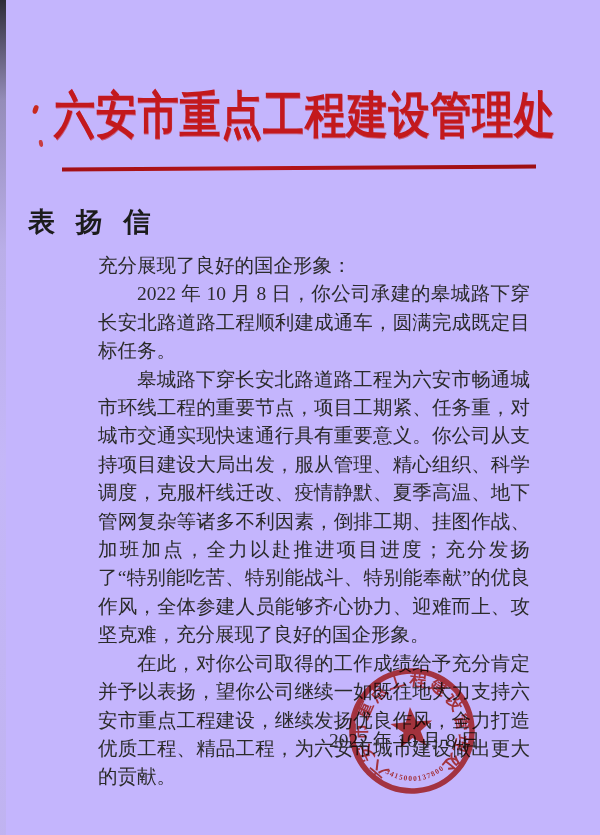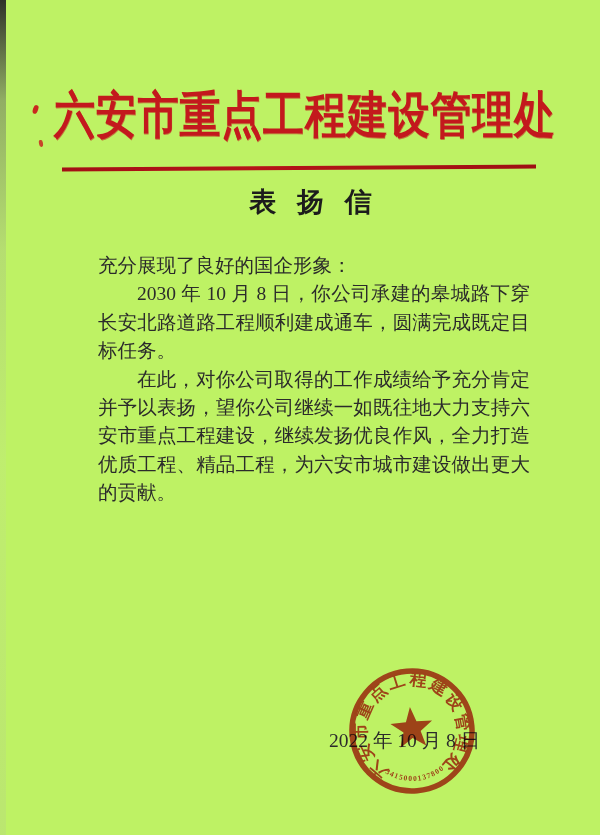--- a/index.html
+++ b/index.html
@@ -6,21 +6,21 @@
     margin: 0;
     padding: 0;
     overflow: hidden;
     background: #ffffff;
     font-family: "Liberation Serif", "DejaVu Serif", serif;
   }
   .page {
     position: relative;
     width: 600px;
     height: 835px;
-    background: #bef264;
+    background: #c4b5fd;
     overflow: hidden;
   }
   
   .scan-edge {
     position: absolute;
     left: 0; top: 0;
     width: 6px; height: 835px;
     background: linear-gradient(180deg,
       rgba(30,30,35,0.9) 0%,
       rgba(90,90,100,0.45) 12%,
@@ -55,23 +55,22 @@
     position: absolute;
     top: 166px;
     left: 62px;
     width: 474px;
     height: 4px;
     background: linear-gradient(90deg, #a31015, #b51418 40%, #9e0f13);
     transform: rotate(-0.35deg);
   }
   .doc-title {
     position: absolute;
-    top: 184px;
+    top: 204px;
     left: 0; right: 0;
-    text-align: center;
     font-size: 27px;
     font-weight: bold;
     color: #1c1c1c;
     letter-spacing: 7px;
     margin-left: 28px;
   }
   .letter-body {
     position: absolute;
     top: 252px;
     left: 98px;
@@ -117,21 +116,22 @@
   <div class="speck speck2"></div>
 
   <div class="letterhead">六安市重点工程建设管理处</div>
 
   <div class="red-rule"></div>
 
   <div class="doc-title">表 扬 信</div>
 
   <div class="letter-body">
     <p class="salutation">充分展现了良好的国企形象：</p>
-    <p class="para">2030 年 10 月 8 日，你公司承建的皋城路下穿长安北路道路工程顺利建成通车，圆满完成既定目标任务。</p>
+    <p class="para">2022 年 10 月 8 日，你公司承建的皋城路下穿长安北路道路工程顺利建成通车，圆满完成既定目标任务。</p>
+    <p class="para">皋城路下穿长安北路道路工程为六安市畅通城市环线工程的重要节点，项目工期紧、任务重，对城市交通实现快速通行具有重要意义。你公司从支持项目建设大局出发，服从管理、精心组织、科学调度，克服杆线迁改、疫情静默、夏季高温、地下管网复杂等诸多不利因素，倒排工期、挂图作战、加班加点，全力以赴推进项目进度；充分发扬了“特别能吃苦、特别能战斗、特别能奉献”的优良作风，全体参建人员能够齐心协力、迎难而上、攻坚克难，充分展现了良好的国企形象。</p>
     <p class="para">在此，对你公司取得的工作成绩给予充分肯定并予以表扬，望你公司继续一如既往地大力支持六安市重点工程建设，继续发扬优良作风，全力打造优质工程、精品工程，为六安市城市建设做出更大的贡献。</p>
   </div>
 
   <div class="date-line">2022 年 10 月 8 日</div>
 
   <svg class="seal" viewBox="0 0 150 150" width="150" height="150" xmlns="http://www.w3.org/2000/svg">
     <circle class="seal-ring" cx="75" cy="75" r="60"></circle>
     <defs>
       <path id="sealTopArc" d="M 48.6 112.7 A 46 46 0 1 1 101.4 112.7" fill="none"></path>
       <path id="sealBottomArc" d="M 42.9 113.3 A 50 50 0 0 0 107.1 113.3" fill="none"></path>

